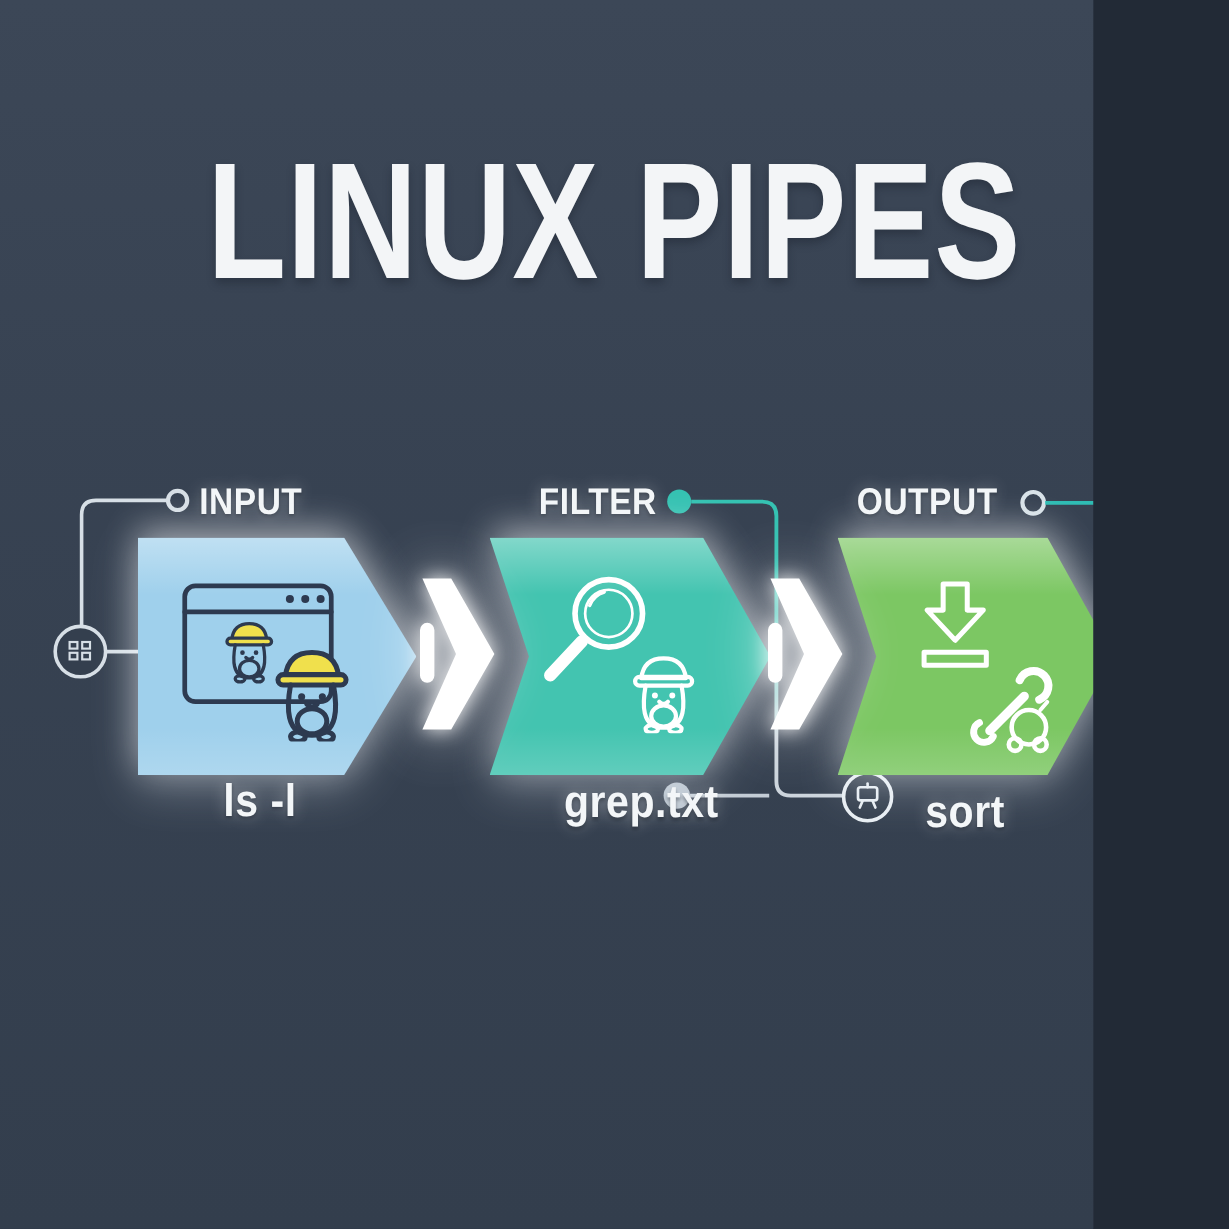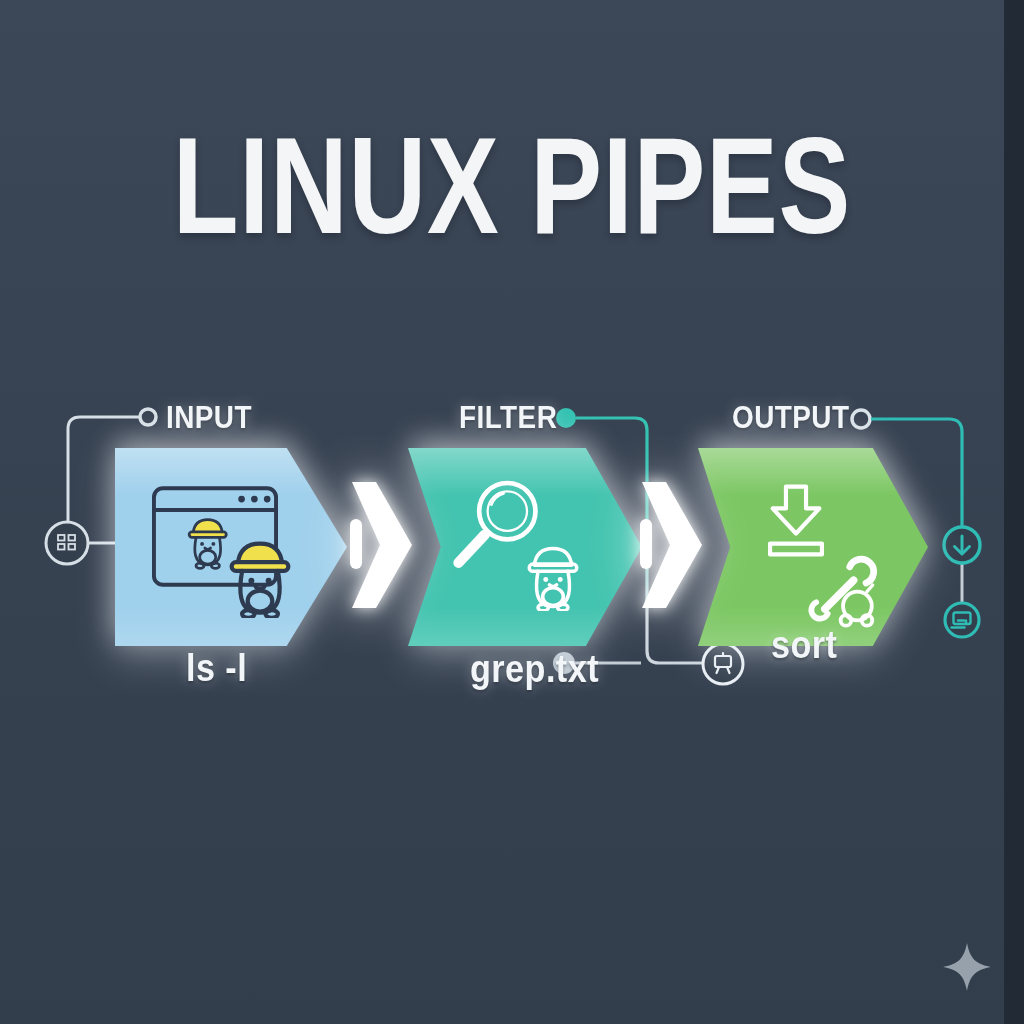--- a/index.html
+++ b/index.html
@@ -1,17 +1,17 @@
 <!DOCTYPE html>
 <html><head>
 <meta charset="utf-8">
 <style>
   html,body{margin:0;padding:0;background:#222a36;}
   #canvas{
-    position:relative;width:1004px;height:1024px;overflow:hidden;
+    position:relative;width:911px;height:1024px;overflow:hidden;
     background:linear-gradient(180deg,#3c4757 0%,#38435230 40%,#333e4d 100%),#374252;
     font-family:"Liberation Sans","DejaVu Sans",sans-serif;
   }
   
   .title{
     position:absolute;top:116px;left:0;width:1024px;text-align:center;
     font-size:138px;font-weight:700;color:#f3f5f7;line-height:1.0;white-space:nowrap;
     text-shadow:0 4px 8px rgba(20,26,36,.35);
   }
   .title>span{display:inline-block;transform:scaleX(.78);transform-origin:center;letter-spacing:1px;}
@@ -133,22 +133,22 @@
         <path d="M951.5 627.5 h13"></path>
       </g>
     </g>
   </svg>
 
   
   <div class="title"><span>LINUX PIPES</span></div>
 
   
   <div class="slabel" style="left:166px;text-align:right;"><span>INPUT</span></div>
-  <div class="slabel" style="left:459px;"><span>FILTER</span></div>
-  <div class="slabel" style="left:732px;"><span>OUTPUT</span></div>
+  <div class="slabel" style="left:449px;"><span>FILTER</span></div>
+  <div class="slabel" style="left:714px;"><span>OUTPUT</span></div>
 
   
   <div class="stage" id="st0">
     <div class="shape" style="background-color: rgb(159, 208, 236);">
       <div class="sheen"></div>
       <svg style="left:36px;top:37px;" width="128" height="103" viewBox="0 0 130 104">
         <g fill="none" stroke="#2d3a50" stroke-width="4" stroke-linecap="round">
           <rect x="3" y="3" width="124" height="98" rx="9"></rect>
           <path d="M3 25 H127"></path>
         </g>
@@ -215,20 +215,20 @@
   <svg class="pipe" id="pipe2" viewBox="0 0 90 138">
     <g fill="#ffffff">
       <polygon points="26,6 50,6 86,69 50,132 26,132 54,69"></polygon>
       <rect x="24" y="43" width="12" height="50" rx="6"></rect>
     </g>
   </svg>
 
   
   <div class="cmd" style="left:186px;top:647px;"><span>ls -l</span></div>
   <div class="cmd" style="left:470px;top:648px;"><span>grep.txt</span></div>
-  <div class="cmd" style="left:771px;top:624px;"><span>sort</span></div>
+  <div class="cmd" style="left:771px;top:656px;"><span>sort</span></div>
 
   
   <svg id="sparkle" width="52" height="52" viewBox="0 0 50 50">
     <path d="M25 2 C28 17 33 22 48 25 C33 28 28 33 25 48 C22 33 17 28 2 25 C17 22 22 17 25 2 Z" fill="#96a1ab"></path>
   </svg>
 
 </div>
 
 </body></html>

